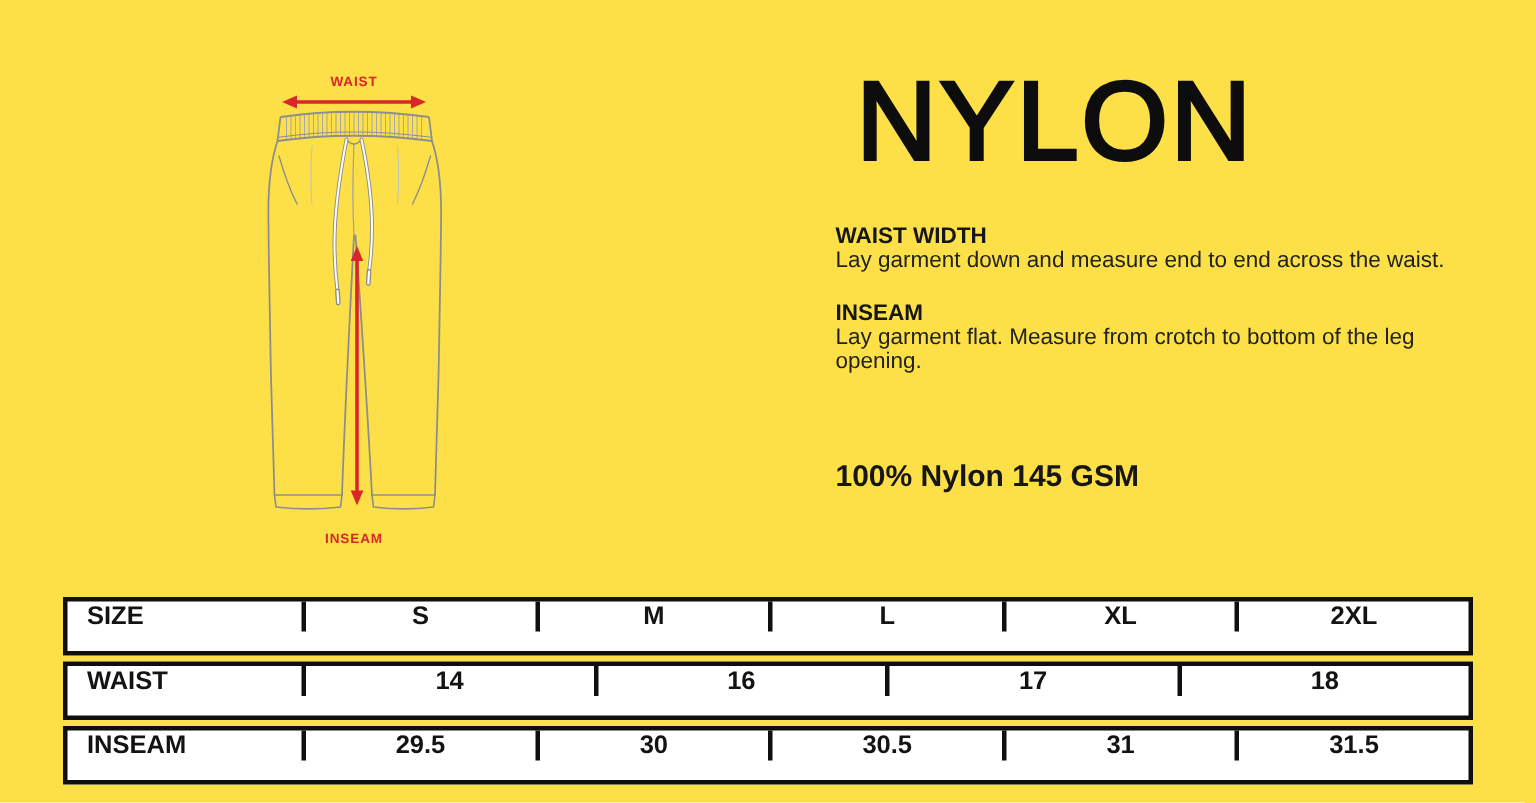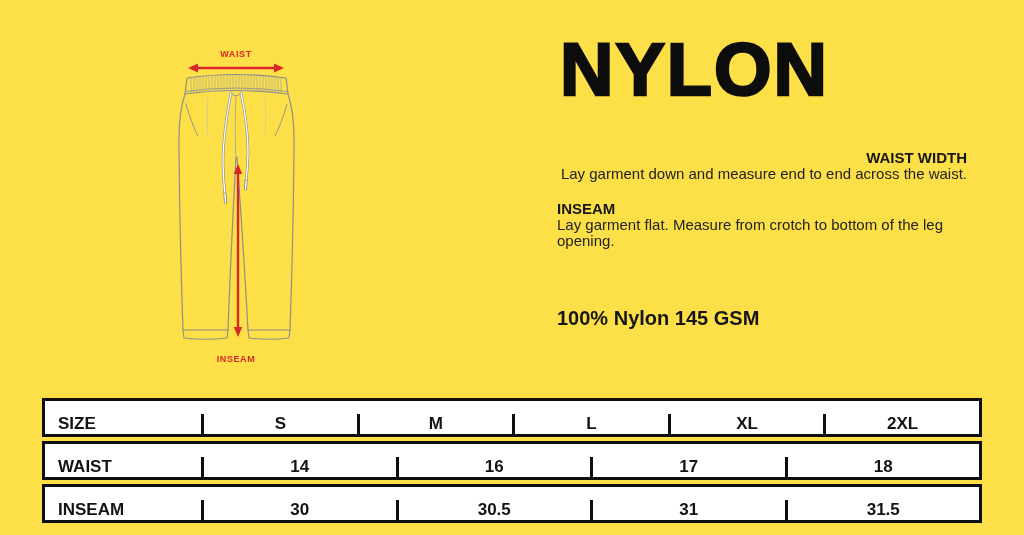--- a/index.html
+++ b/index.html
@@ -5,43 +5,43 @@
   html,body{margin:0;padding:0;background:#ffffff;}
   .page{
     position:relative;width:1024px;height:535px;background:#fde047;overflow:hidden;
     font-family:"Liberation Sans","DejaVu Sans",sans-serif;color:#1b1b1b;
   }
   
   .pants-svg{position:absolute;left:170px;top:44px;width:136px;height:322px;}
   .pants-svg text{font-family:"Liberation Sans","DejaVu Sans",sans-serif;font-weight:bold;}
   
   .title1{
-    position:absolute;left:556px;top:29px;margin:4px;
-    font-size:74px;line-height:74px;font-weight:bold;letter-spacing:2px;color:#0d0d0d;
+    position:absolute;left:556px;top:29px;margin:15px;
+    font-size:74px;line-height:74px;font-weight:normal;letter-spacing:2px;color:#0d0d0d;
     -webkit-text-stroke:2.5px #0d0d0d;white-space:nowrap;
   }
   .title2{
     position:absolute;left:557px;top:92px;margin:0;
     font-size:45px;line-height:45px;font-weight:bold;letter-spacing:5.5px;color:#0d0d0d;
     -webkit-text-stroke:1.8px #0d0d0d;white-space:nowrap;
   }
   .measure-section{position:absolute;left:557px;width:410px;font-size:15px;line-height:16px;}
   .measure-section .sec-heading{margin:0;font-size:15px;font-weight:bold;color:#161616;}
   .measure-section .sec-body{margin:0;color:#222222;}
   .sec-waist{top:150px;}
   .sec-inseam{top:201px;}
   .fabric-note{
     position:absolute;left:557px;top:306px;margin:0;
     font-size:20px;line-height:24px;font-weight:bold;color:#161616;white-space:nowrap;
   }
   
   .size-table{position:absolute;left:42px;top:398px;width:940px;}
   .t-row{
     display:flex;height:39px;box-sizing:border-box;border:3px solid #0f0f0f;
-    margin-bottom:4px;background:#ffffff;align-items:flex-end;
+    margin-bottom:4px;background:#ffffff;align-items:flex-start;
   }
   .t-cell{
     display:flex;align-items:center;justify-content:center;box-sizing:border-box;
     font-size:17px;font-weight:bold;color:#131313;
   }
   .t-cell.label{width:156px;flex:none;justify-content:flex-start;padding-left:13px;}
   .t-cell.val{flex:1;border-left:3px solid #0f0f0f;}
 </style>
 </head>
 <body>
@@ -106,21 +106,21 @@
     <g>
       <line x1="68" y1="128" x2="68" y2="285" stroke="#d8262b" stroke-width="2.4"></line>
       <polygon points="68,120 63.8,130 72.2,130" fill="#d8262b"></polygon>
       <polygon points="68,293 63.8,283 72.2,283" fill="#d8262b"></polygon>
       <text x="66" y="318" text-anchor="middle" font-size="9" letter-spacing="0.6" fill="#d8262b">INSEAM</text>
     </g>
   </svg>
 
   <h1 class="title1">NYLON</h1>
 
-  <div class="measure-section sec-waist" style="position:absolute;text-align:right;">
+  <div class="measure-section sec-waist" style="position:absolute;">
     <p class="sec-heading">WAIST WIDTH</p>
     <p class="sec-body">Lay garment down and measure end to end across the waist.</p>
   </div>
 
   <div class="measure-section sec-inseam" style="position:absolute;">
     <p class="sec-heading">INSEAM</p>
     <p class="sec-body">Lay garment flat. Measure from crotch to bottom of the leg opening.</p>
   </div>
 
   <p class="fabric-note">100% Nylon 145 GSM</p>
@@ -136,20 +136,21 @@
     </div>
     <div class="t-row">
       <div class="t-cell label">WAIST</div>
       <div class="t-cell val">14</div>
       <div class="t-cell val">16</div>
       <div class="t-cell val">17</div>
       <div class="t-cell val">18</div>
     </div>
     <div class="t-row">
       <div class="t-cell label">INSEAM</div>
+      <div class="t-cell val">29.5</div>
       <div class="t-cell val">30</div>
       <div class="t-cell val">30.5</div>
       <div class="t-cell val">31</div>
       <div class="t-cell val">31.5</div>
     </div>
   </div>
 
 </div>
 
 </body></html>

